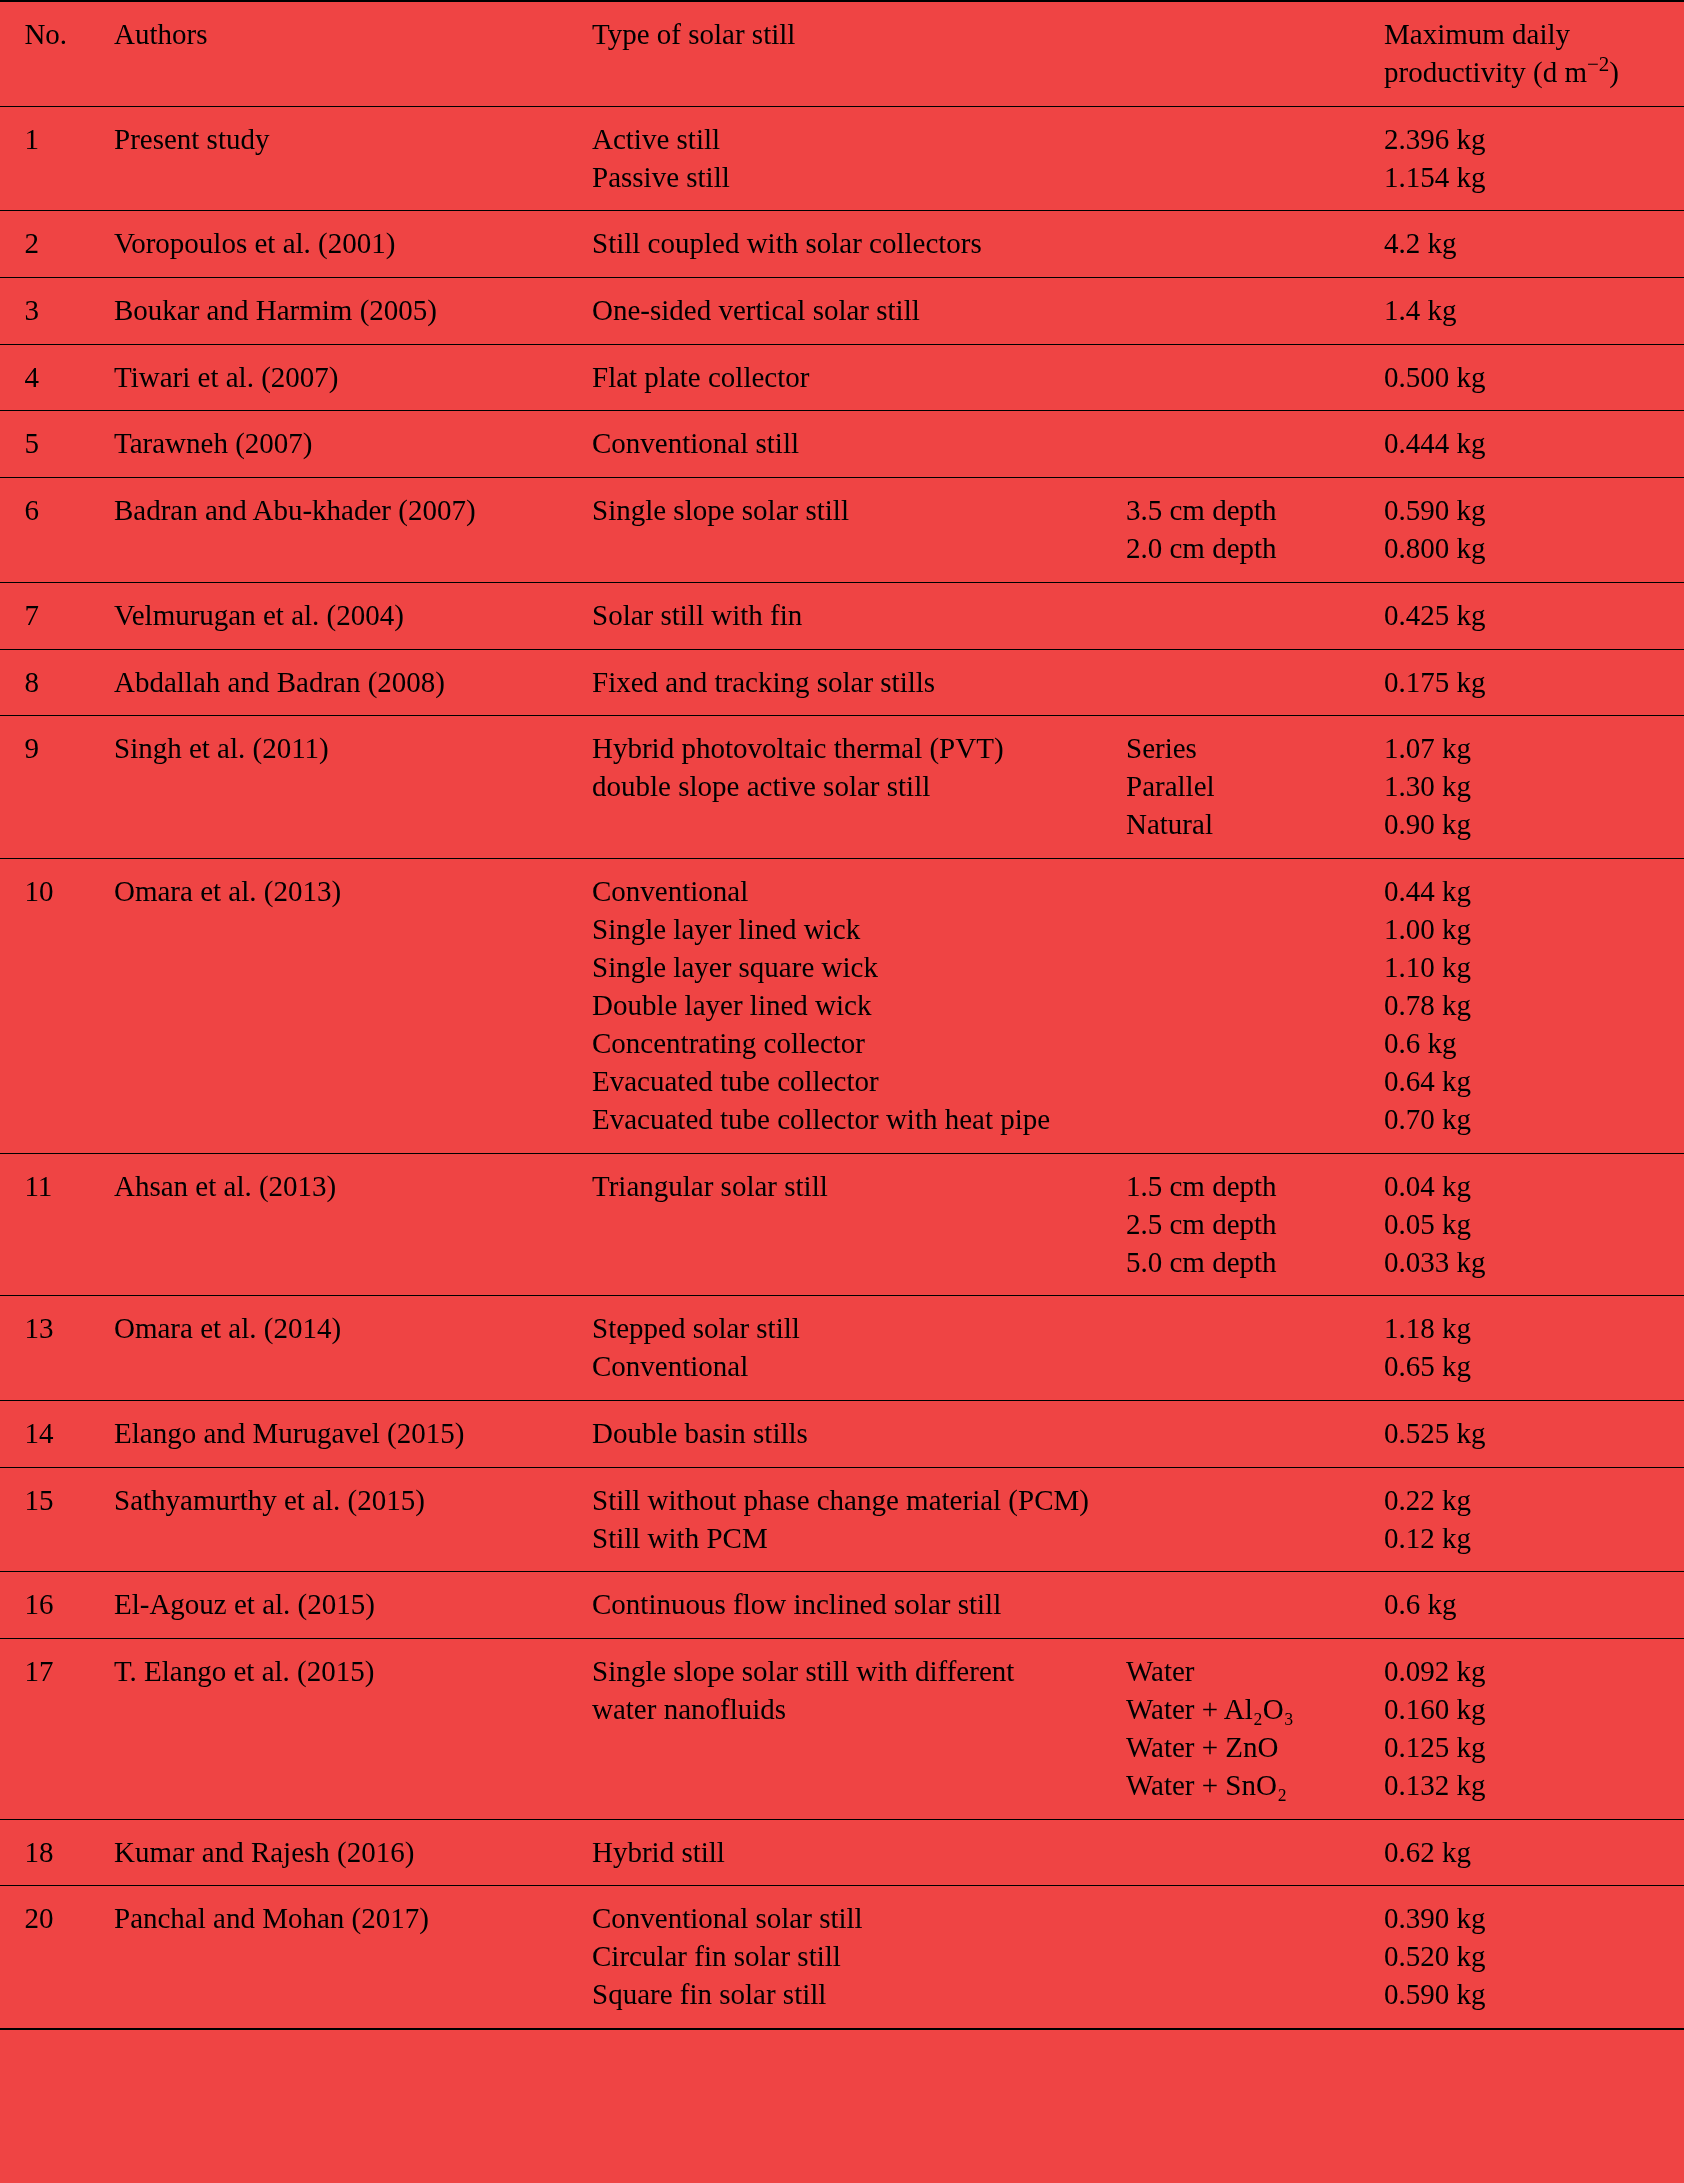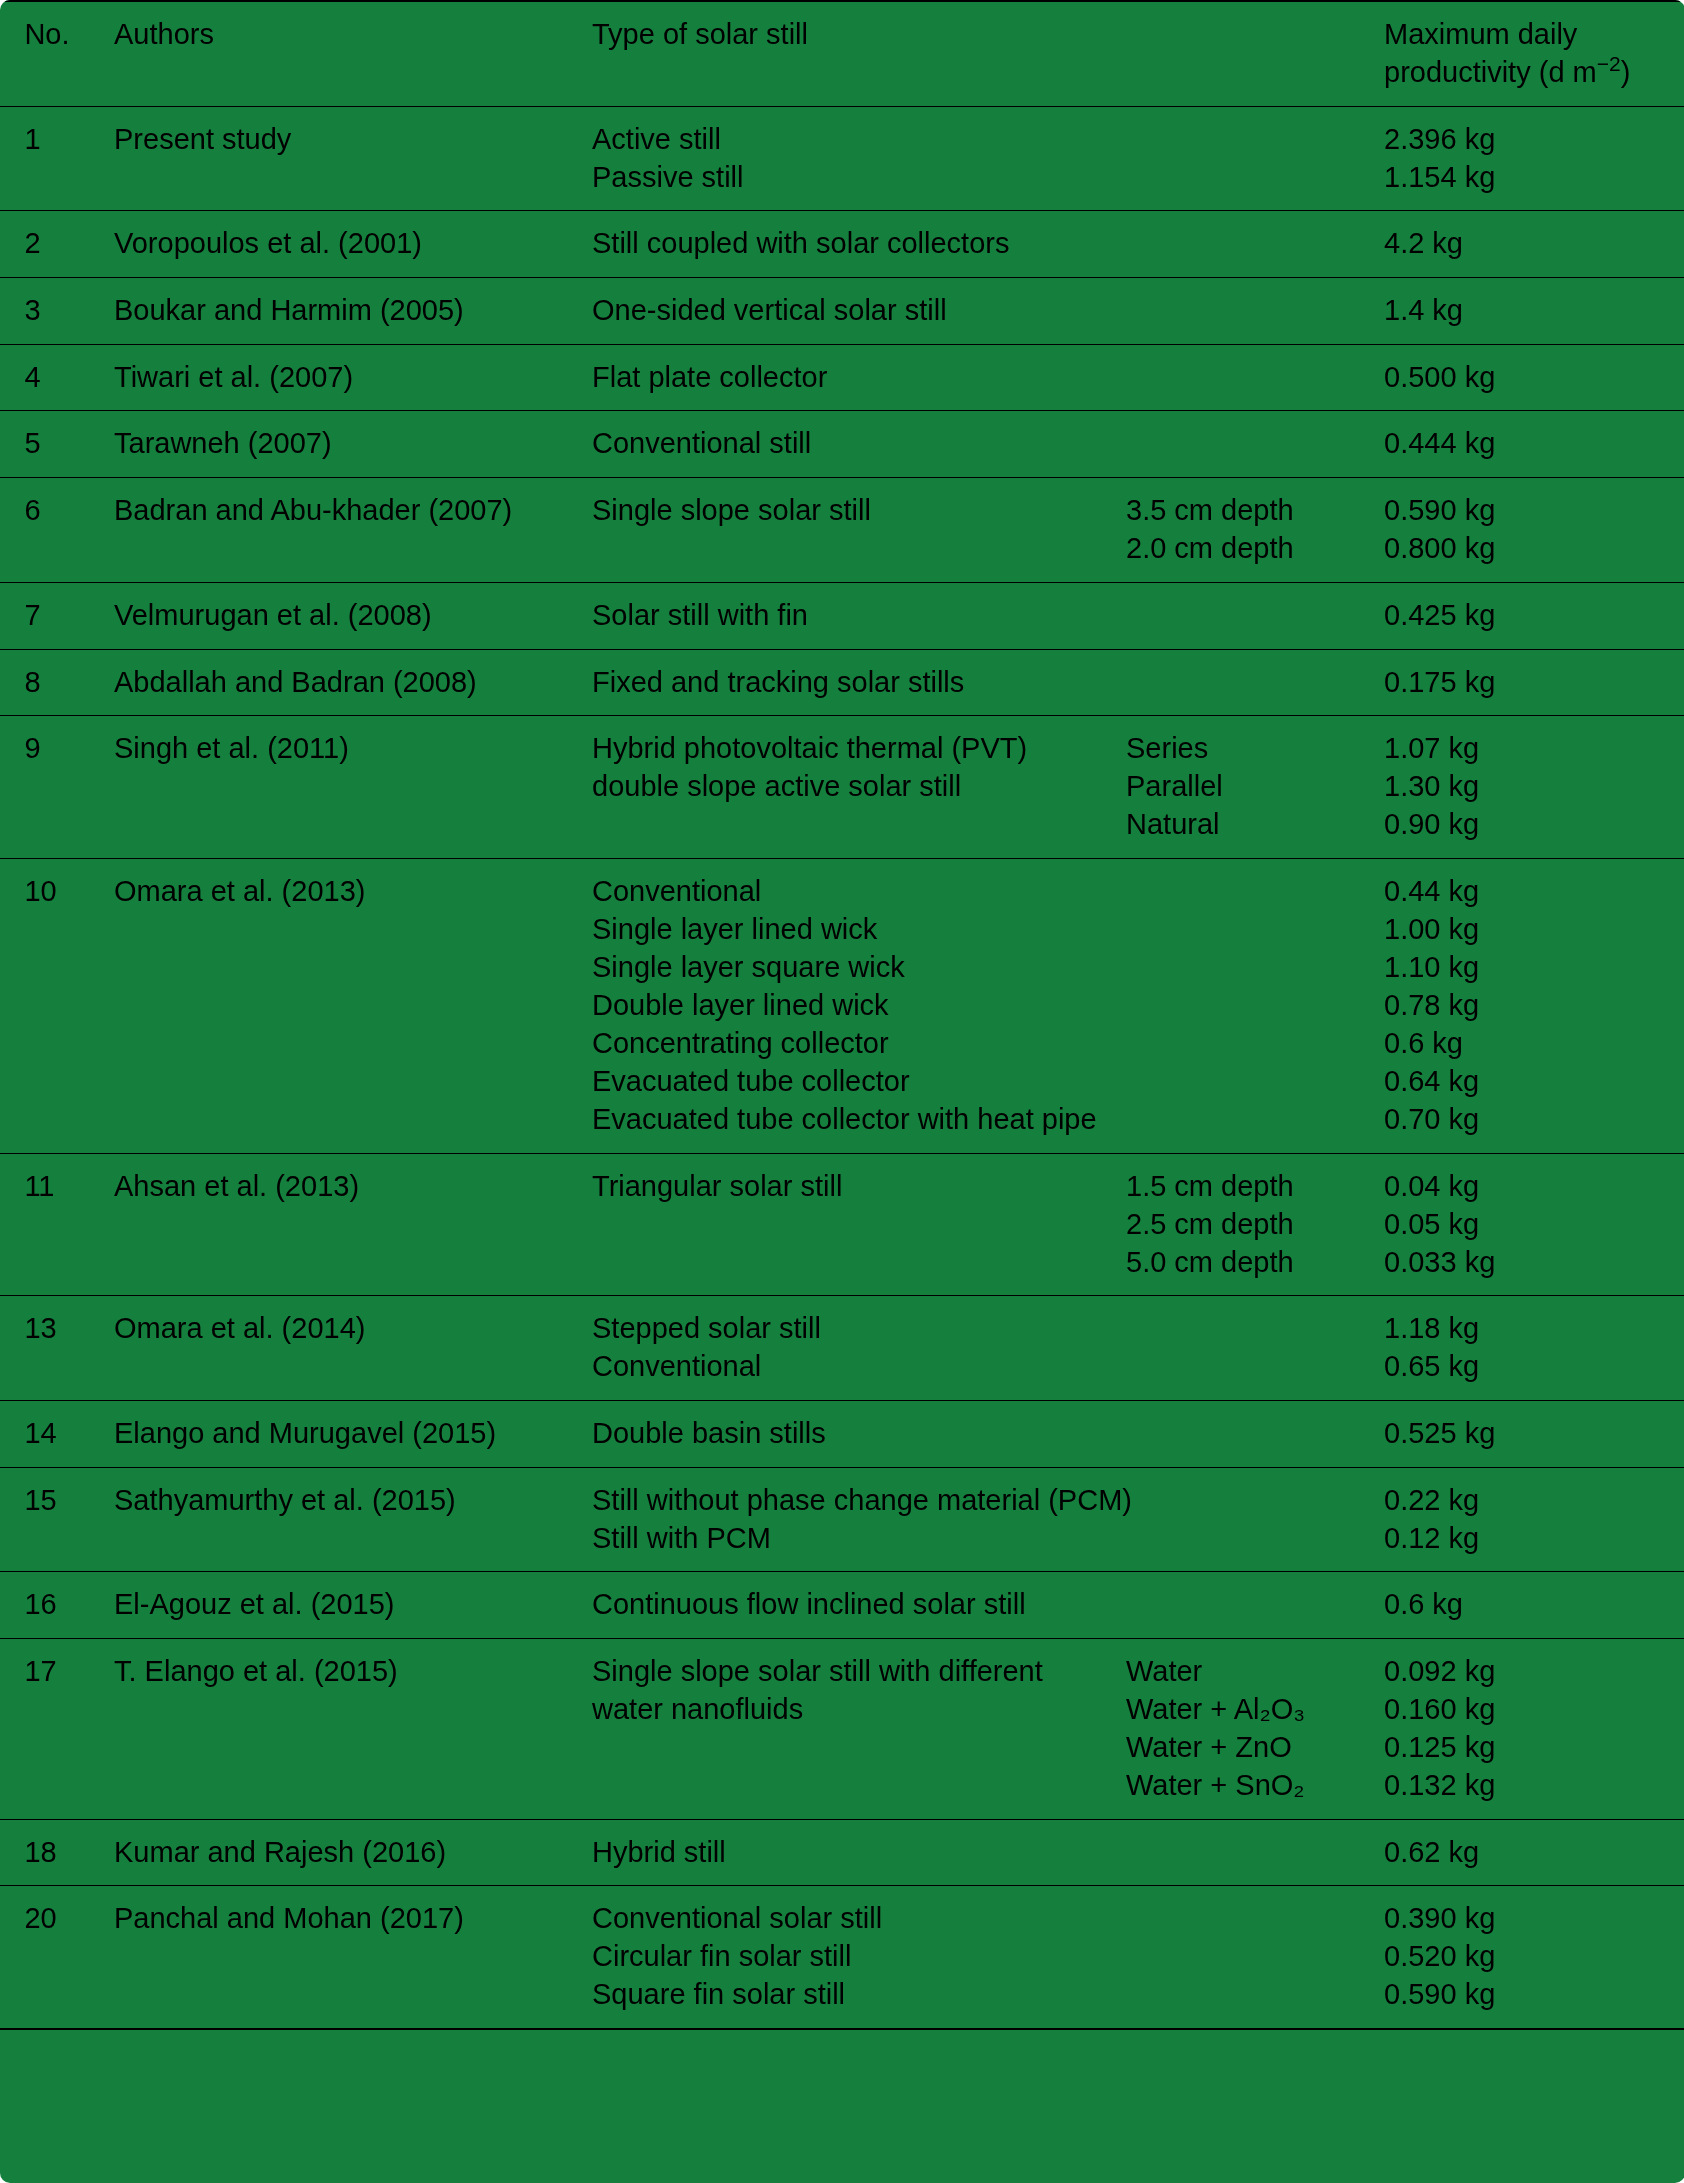--- a/index.html
+++ b/index.html
@@ -3,27 +3,26 @@
 <meta charset="utf-8">
 <style>
   html, body {
     margin: 0;
     padding: 0;
     background: #ffffff;
   }
   .page {
     width: 1685px;
     height: 2183px;
-    background: #15803d;
+    background: #ef4444;
     color: #000000;
-    font-family: Liberation Sans, sans-serif;
+    font-family: Liberation Serif, serif;
     font-size: 29px;
     box-sizing: border-box;
     overflow: hidden;
-    border-radius: 10px;
   }
   table.paper-table {
     width: 1685px;
     border-collapse: collapse;
     table-layout: fixed;
     border-top: 2.4px solid #000000;
     border-bottom: 2.4px solid #000000;
   }
   col.c1 { width: 114px; }
   col.c2 { width: 478px; }
@@ -153,21 +152,21 @@
             <div class="line">3.5 cm depth</div>
             <div class="line">2.0 cm depth</div>
           </td>
     <td>
             <div class="line">0.590 kg</div>
             <div class="line">0.800 kg</div>
           </td>
   </tr>
         <tr class="rowgroup">
     <td>7</td>
-    <td>Velmurugan et al. (2008)</td>
+    <td>Velmurugan et al. (2004)</td>
     <td>
             <div class="line">Solar still with fin</div>
           </td>
     <td>
             <div class="line">&nbsp;</div>
           </td>
     <td>
             <div class="line">0.425 kg</div>
           </td>
   </tr>

